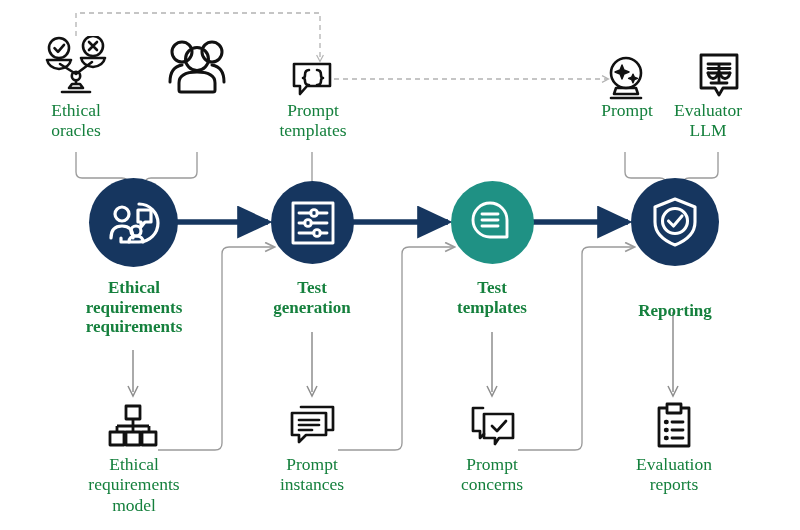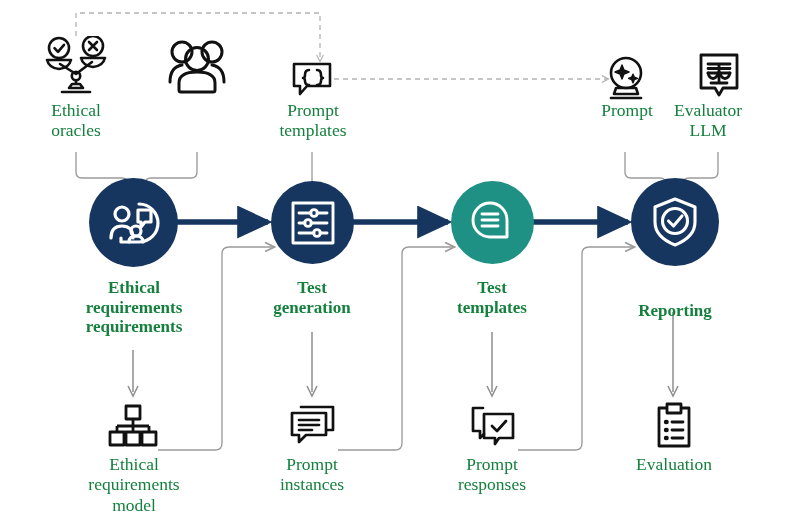--- a/index.html
+++ b/index.html
@@ -245,21 +245,21 @@
     <svg width="48" height="44" viewBox="0 0 48 44">
       <g fill="none" stroke="#111" stroke-width="2.7" stroke-linecap="round" stroke-linejoin="round">
         <path d="M14,4 L4,4 L4,27 L11,27 L11,34 L15,30"></path>
         <path d="M44,10 L44,34 L30,34 L26,40 L26,34 L15,34 L15,10 Z"></path>
         <path d="M23,22 L28,27 L37,17"></path>
       </g>
     </svg>
   </div>
   <div class="lbl" style="left:430px;top:454px;width:124px;">
     <div>Prompt</div>
-    <div>responses</div>
+    <div>concerns</div>
   </div>
 
   <div class="circ" style="left:631px;top:178px;width:88px;height:88px;background:#16365f;">
     <svg width="50" height="52" viewBox="0 0 50 52">
       <g fill="none" stroke="#ffffff" stroke-width="3.1" stroke-linecap="round" stroke-linejoin="round">
         <path d="M25,3 L45,11 L45,26 Q45,41 25,49 Q5,41 5,26 L5,11 Z"></path>
         <circle cx="25" cy="25" r="12.5"></circle>
         <path d="M18.5,25 L23.5,30 L32,20"></path>
       </g>
     </svg>
@@ -272,15 +272,16 @@
       <g fill="none" stroke="#111" stroke-width="2.8" stroke-linecap="round" stroke-linejoin="round">
         <path d="M13,6 L6,6 L6,44 L36,44 L36,6 L29,6"></path>
         <rect x="14" y="2" width="14" height="9"></rect>
         <path d="M13,20 L13.6,20 M13,28 L13.6,28 M13,36 L13.6,36" stroke-width="4.4"></path>
         <path d="M19,20 L30,20 M19,28 L30,28 M19,36 L30,36"></path>
       </g>
     </svg>
   </div>
   <div class="lbl" style="left:610px;top:454px;width:128px;font-family:Liberation Serif, serif;">
     <div>Evaluation</div>
+    <div>reports</div>
   </div>
 
 </div>
 
 </body></html>

